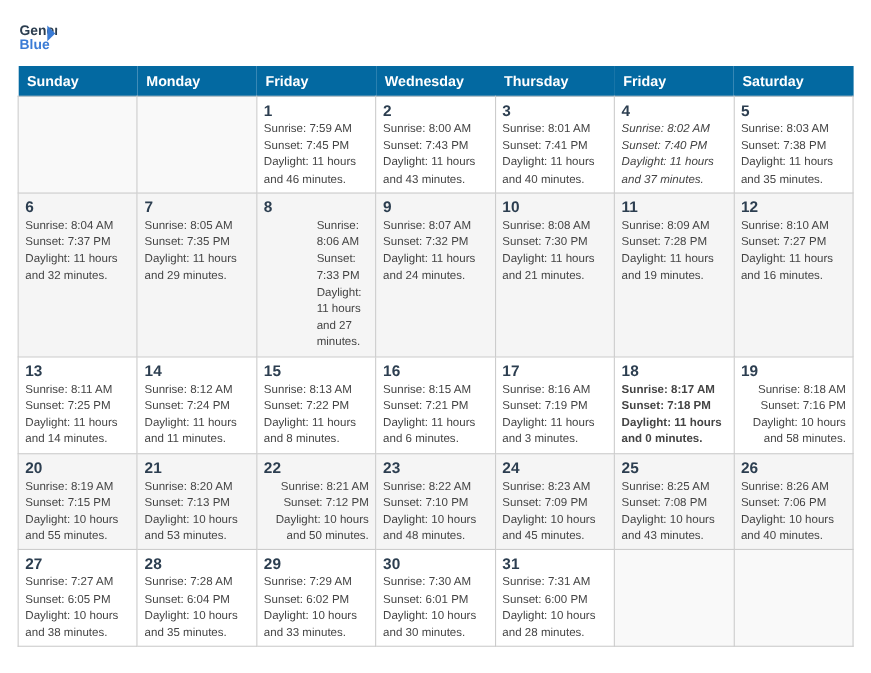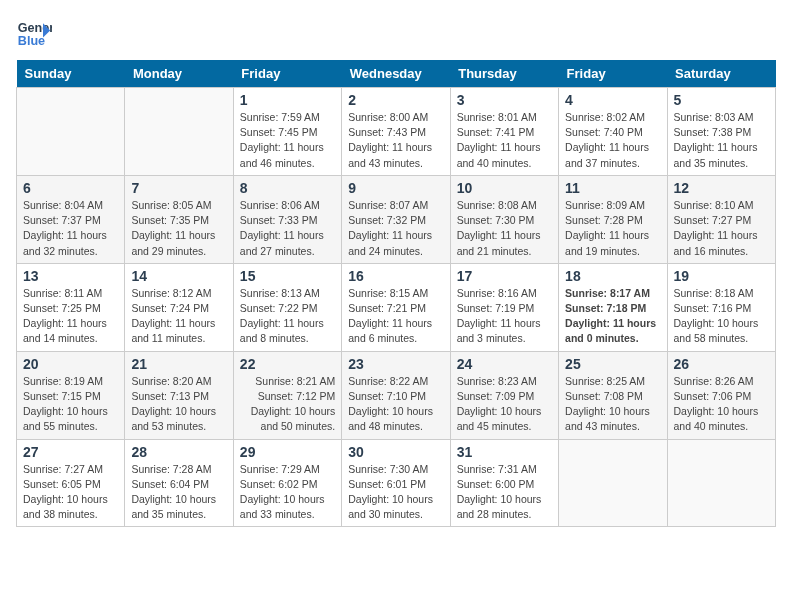--- a/index.html
+++ b/index.html
@@ -131,21 +131,21 @@
         </td>
         <td>
           <div class="day-number">3</div>
           <div class="day-info" style="white-space: pre-line;">Sunrise: 8:01 AM
 Sunset: 7:41 PM
 Daylight: 11 hours
 and 40 minutes.</div>
         </td>
         <td>
           <div class="day-number">4</div>
-          <div class="day-info" style="white-space: pre-line;">Sunrise: 8:02 AM
+          <div class="day-info" style="white-space: pre-line; font-style: italic;">Sunrise: 8:02 AM
 Sunset: 7:40 PM
 Daylight: 11 hours
 and 37 minutes.</div>
         </td>
         <td>
           <div class="day-number">5</div>
           <div class="day-info" style="white-space: pre-line;">Sunrise: 8:03 AM
 Sunset: 7:38 PM
 Daylight: 11 hours
 and 35 minutes.</div>
@@ -161,21 +161,21 @@
         </td>
         <td>
           <div class="day-number">7</div>
           <div class="day-info" style="white-space: pre-line;">Sunrise: 8:05 AM
 Sunset: 7:35 PM
 Daylight: 11 hours
 and 29 minutes.</div>
         </td>
         <td>
           <div class="day-number">8</div>
-          <div class="day-info" style="white-space: pre-line;">Sunrise: 8:06 AM
+          <div class="day-info" style="white-space: pre-line; margin-left: 48px;">Sunrise: 8:06 AM
 Sunset: 7:33 PM
 Daylight: 11 hours
 and 27 minutes.</div>
         </td>
         <td>
           <div class="day-number">9</div>
           <div class="day-info" style="white-space: pre-line;">Sunrise: 8:07 AM
 Sunset: 7:32 PM
 Daylight: 11 hours
 and 24 minutes.</div>
@@ -240,21 +240,21 @@
         </td>
         <td>
           <div class="day-number">18</div>
           <div class="day-info" style="white-space: pre-line; font-weight: bold;">Sunrise: 8:17 AM
 Sunset: 7:18 PM
 Daylight: 11 hours
 and 0 minutes.</div>
         </td>
         <td>
           <div class="day-number">19</div>
-          <div class="day-info" style="white-space: pre-line;">Sunrise: 8:18 AM
+          <div class="day-info" style="white-space: pre-line; text-align: right;">Sunrise: 8:18 AM
 Sunset: 7:16 PM
 Daylight: 10 hours
 and 58 minutes.</div>
         </td>
       </tr>
       <tr class="row-even">
         <td>
           <div class="day-number">20</div>
           <div class="day-info" style="white-space: pre-line;">Sunrise: 8:19 AM
 Sunset: 7:15 PM

